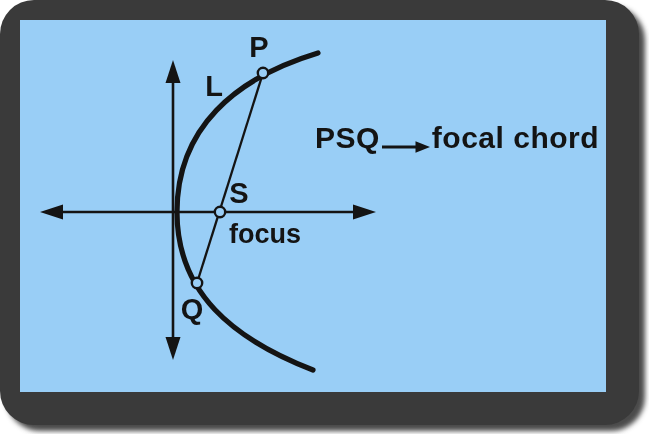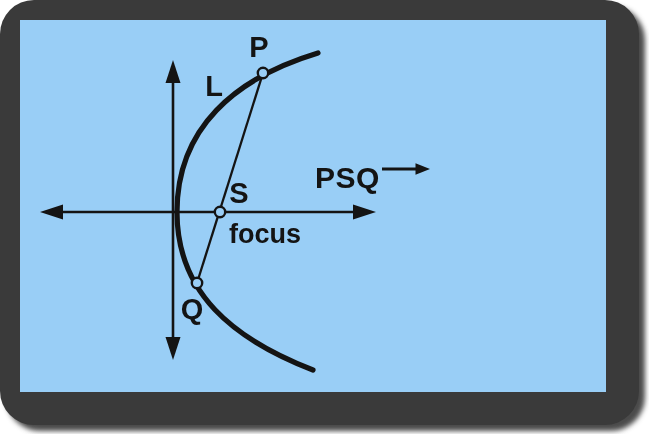--- a/index.html
+++ b/index.html
@@ -71,28 +71,27 @@
     font-size: 29px;
   }
   .lbl-focus {
     font-size: 27px;
   }
   .annotation {
     position: absolute;
     left: 315px;
     top: 121px;
     display: flex;
-    align-items: flex-start;
+    align-items: flex-end;
     gap: 1px;
     color: var(--ink-color, #141414);
     font-weight: bold;
     font-size: 30px;
     letter-spacing: 0.5px;
     white-space: nowrap;
-    margin-top: 40px;
   }
   .long-arrow line {
     stroke: var(--ink-color, #141414);
     stroke-width: 3;
   }
   .long-arrow polygon {
     fill: var(--ink-color, #141414);
   }
 </style>
 </head>
@@ -128,15 +127,16 @@
     <text class="lbl" x="192" y="319" text-anchor="middle">Q</text>
     <text class="lbl lbl-focus" x="229" y="243" text-anchor="start">focus</text>
   </svg>
 
   <div class="annotation">
     <span>PSQ</span>
     <svg class="long-arrow" width="50" height="16" viewBox="0 0 50 16">
       <line x1="1" y1="8" x2="37" y2="8"></line>
       <polygon points="49,8 34.5,2.2 34.5,13.8"></polygon>
     </svg>
+    <span>focal chord</span>
   </div>
 
 </div>
 
 </body></html>

